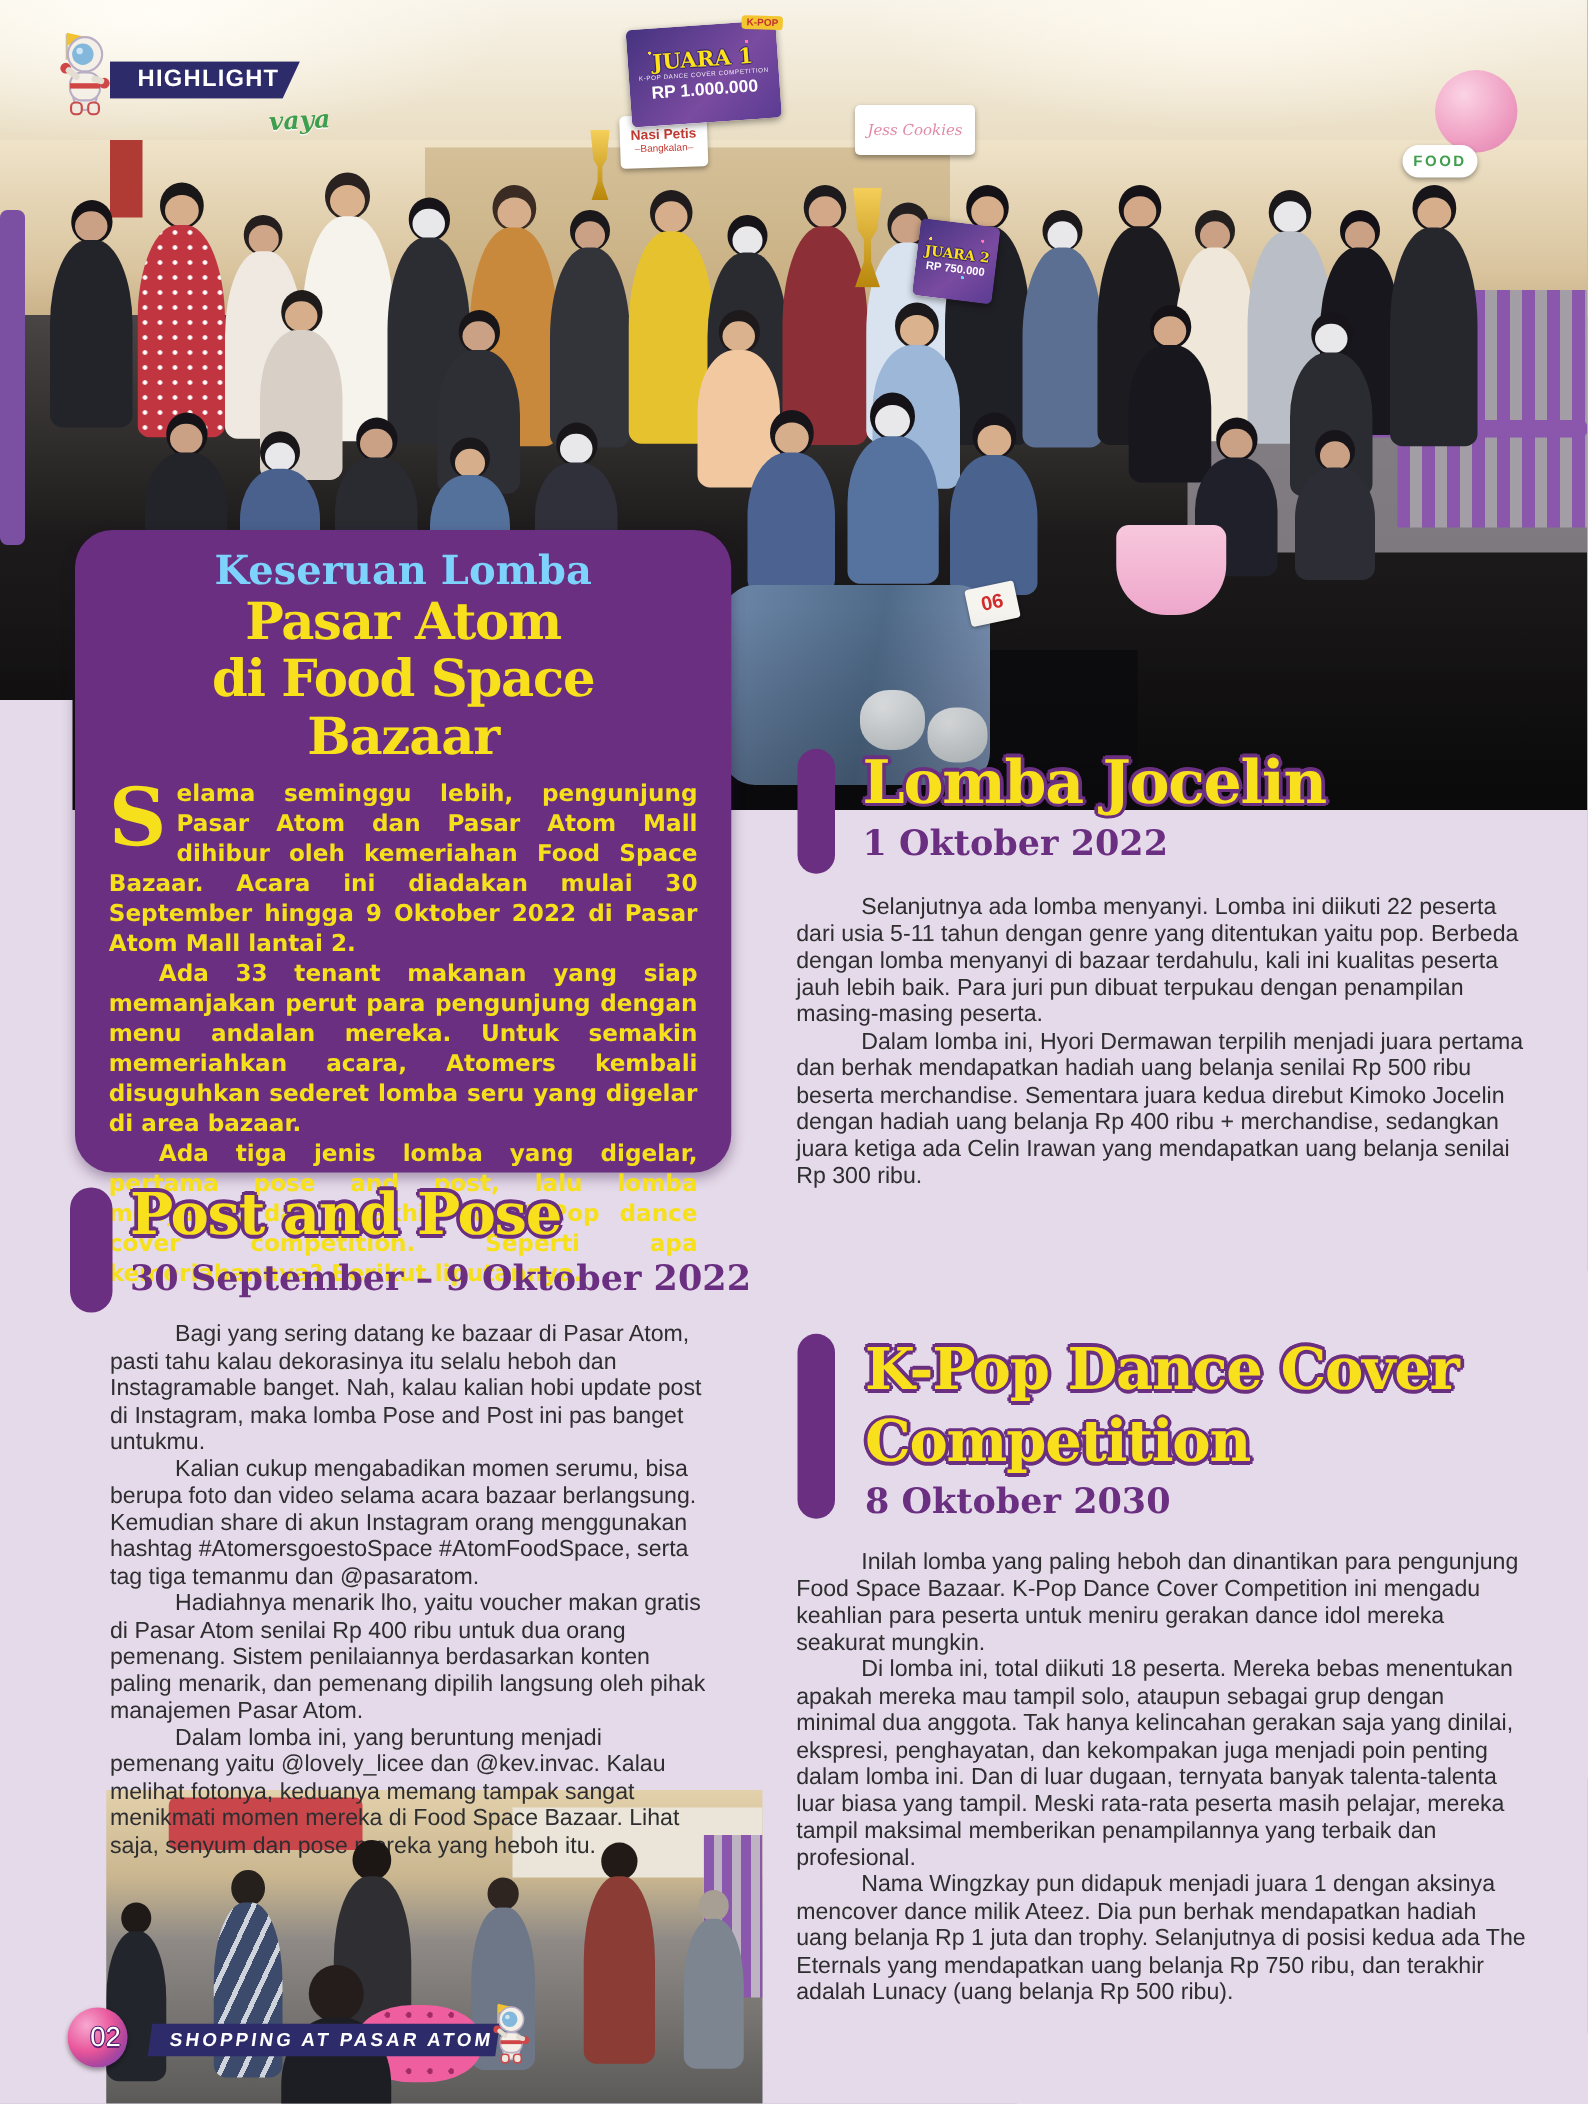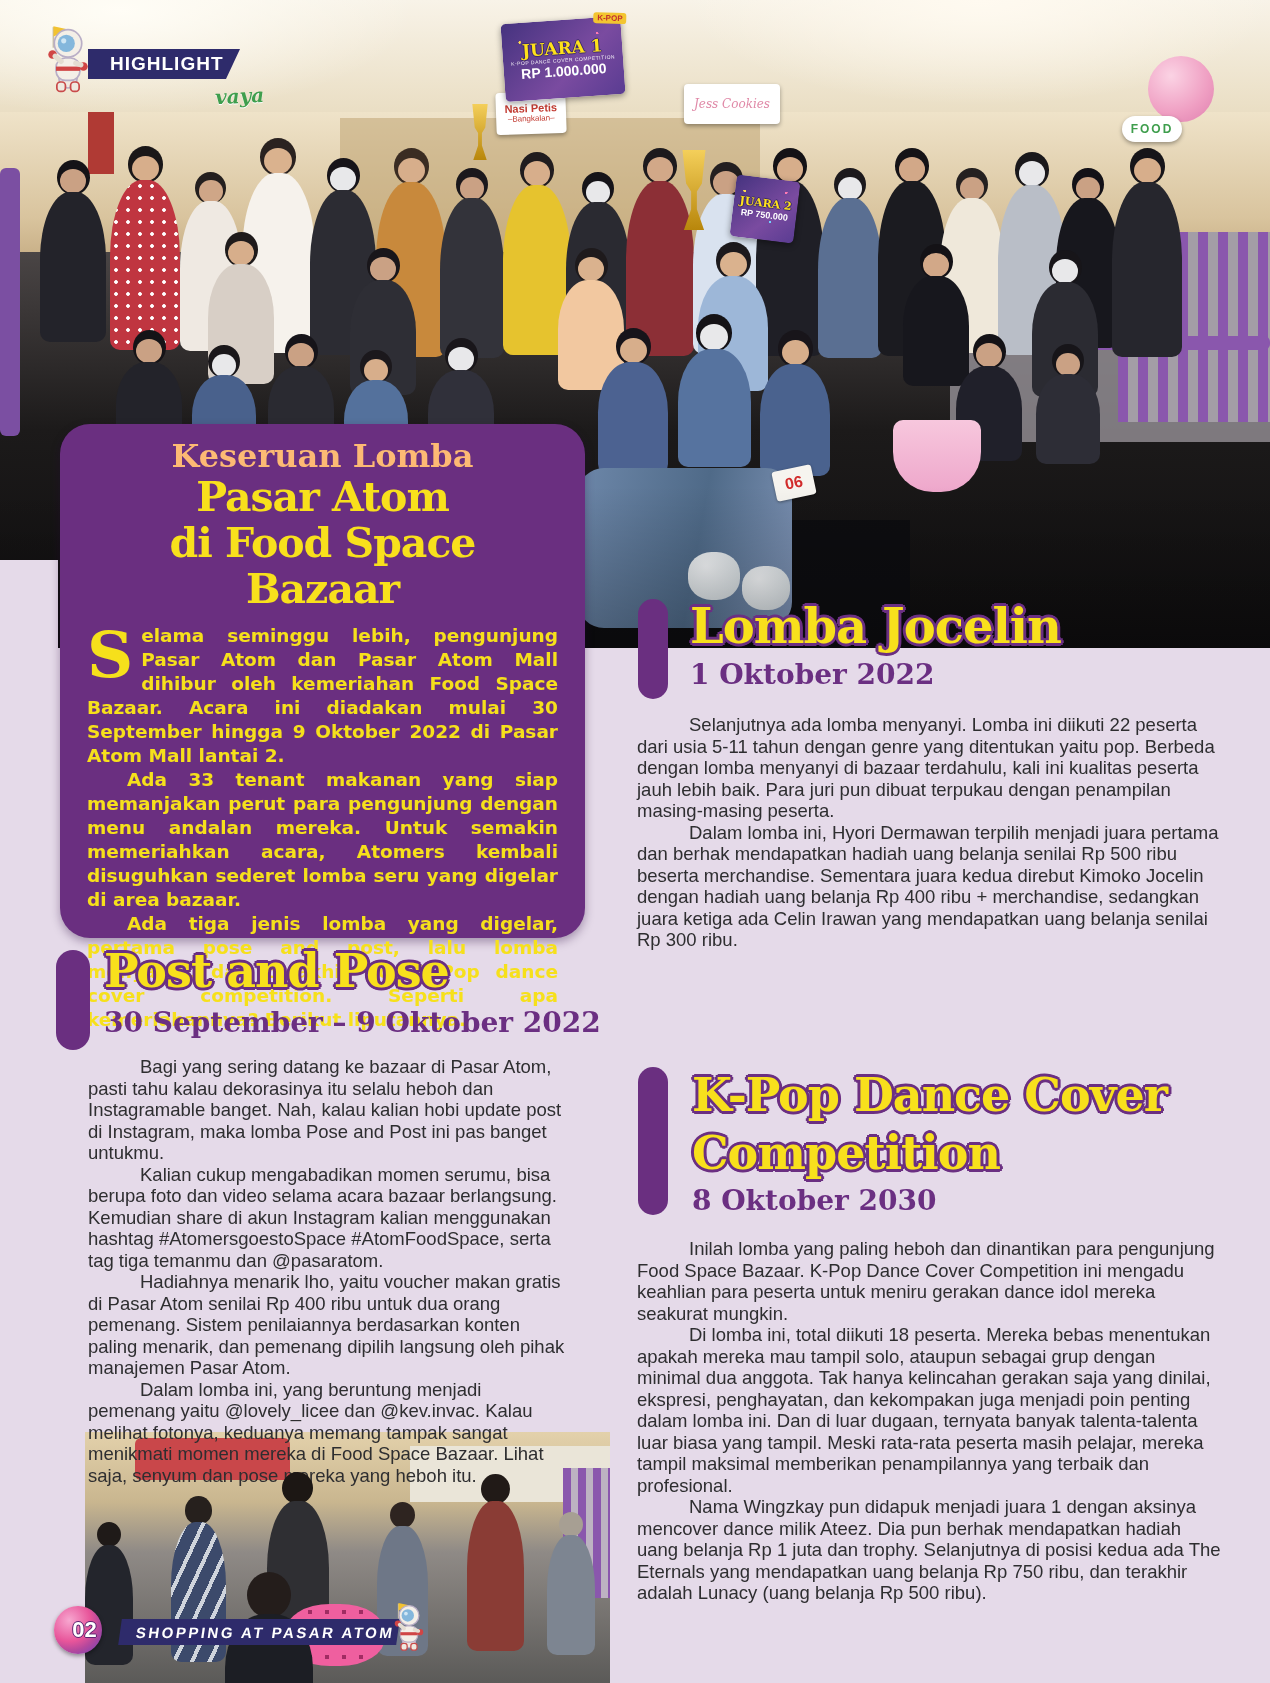--- a/index.html
+++ b/index.html
@@ -82,21 +82,21 @@
   
   .hl-banner{position:absolute;left:88px;top:49px;width:152px;height:30px;background:#2e2b6b;
              clip-path:polygon(0 0,100% 0,calc(100% - 14px) 100%,0 100%);
              color:#fff;font-weight:bold;font-size:19px;letter-spacing:1px;
              display:flex;align-items:center;padding-left:22px;z-index:30;}
   .astro{position:absolute;z-index:31;}
 
   
   #intro-box{position:absolute;left:60px;top:424px;width:525px;height:514px;background:#6a2f80;
              border-radius:30px;z-index:20;padding:14px 27px 0 27px;box-shadow:0 4px 10px rgba(40,10,60,.35);}
-  .intro-t1{font-family:"DejaVu Serif",serif;font-weight:bold;color:#fdba74;font-size:32px;text-align:center;line-height:36px;}
+  .intro-t1{font-family:"DejaVu Serif",serif;font-weight:bold;color:#7dd3fc;font-size:32px;text-align:center;line-height:36px;}
   .intro-t2{font-family:"DejaVu Serif",serif;font-weight:bold;color:#f8e01c;font-size:41px;text-align:center;line-height:46px;letter-spacing:-1px;}
   .intro-body{margin-top:12px;color:#f6e01b;font-family:"DejaVu Sans",sans-serif;font-weight:bold;
               font-size:18.5px;line-height:24px;text-align:justify;}
   .intro-body p{margin:0;text-indent:40px;}
   .intro-body p.first{text-indent:0;}
   .dropcap{float:left;font-size:64px;line-height:50px;margin:6px 8px 0 0;color:#f6e01b;
            font-family:"DejaVu Serif",serif;font-weight:bold;}
 
   
   .pill{position:absolute;background:#6a2f80;border-radius:18px;z-index:21;}
@@ -115,21 +115,21 @@
   .canopy{position:absolute;left:50px;top:6px;width:155px;height:42px;background:#c9474a;border-radius:6px;}
   .counter{position:absolute;left:325px;top:14px;width:200px;height:56px;background:#eae5d8;}
   .bfence{position:absolute;left:478px;top:36px;width:47px;height:130px;
           background:repeating-linear-gradient(90deg,#8a57ad 0 8px,#bdb3c2 8px 15px);}
   .leopard{position:absolute;left:200px;top:172px;width:100px;height:62px;border-radius:45%;z-index:8;
            background:radial-gradient(4px 4px at 8px 8px,#a12c63 55%,transparent 60%) 0 0/17px 15px,#ef5f9f;}
 
   
   .page-badge{position:absolute;left:54px;top:1606px;width:48px;height:48px;border-radius:50%;z-index:40;
     background:radial-gradient(circle at 32% 30%,#f7a7d0,#e8559a 45%,#b5489c 65%,#8e44ad 82%,#6a2f80);
-    display:flex;align-items:center;justify-content:center;color:#fff;font-weight:bold;font-size:22px;
+    display:flex;align-items:center;justify-content:center;color:#fff;font-weight:normal;font-size:22px;
     text-shadow:1px 0 #5b2470,-1px 0 #5b2470,0 1px #5b2470,0 -1px #5b2470;box-shadow:0 2px 4px rgba(0,0,0,.4);padding-left:13px;}
   .footer-banner{position:absolute;left:120px;top:1619px;width:278px;height:26px;background:#2e2b6b;
     transform:skewX(-8deg);z-index:39;display:flex;align-items:center;padding-left:16px;
     color:#fff;font-weight:bold;font-size:15px;letter-spacing:2.5px;white-space:nowrap;}
 </style>
 </head>
 <body>
 
 <svg width="0" height="0" style="position:absolute">
   <symbol id="astro" viewBox="0 0 60 84">
@@ -388,21 +388,21 @@
       <p>Ada 33 tenant makanan yang siap memanjakan perut para pengunjung dengan menu andalan mereka. Untuk semakin memeriahkan acara, Atomers kembali disuguhkan sederet lomba seru yang digelar di area bazaar.</p>
       <p>Ada tiga jenis lomba yang digelar, pertama pose and post, lalu lomba menyanyi, dan terakhir ada K-Pop dance cover competition. Seperti apa kemeriahannya? Berikut liputannya.</p>
     </div>
   </div>
 
   <div class="pill" style="left:56px;top:950px;width:34px;height:100px"></div>
   <div class="sec-head" style="left:104px;top:944px;font-size:46px">Post and Pose</div>
   <div class="sec-date" style="left:104px;top:1006px">30 September – 9 Oktober 2022</div>
   <div class="body-col" style="left:88px;top:1056px;width:484px">
       <p>Bagi yang sering datang ke bazaar di Pasar Atom, pasti tahu kalau dekorasinya itu selalu heboh dan Instagramable banget. Nah, kalau kalian hobi update post di Instagram, maka lomba Pose and Post ini pas banget untukmu.</p>
-      <p>Kalian cukup mengabadikan momen serumu, bisa berupa foto dan video selama acara bazaar berlangsung. Kemudian share di akun Instagram kalian menggunakan hashtag #AtomersgoestoSpace #AtomFoodSpace, serta tag tiga temanmu dan @pasaratom.</p>
+      <p>Kalian cukup mengabadikan momen serumu, bisa berupa foto dan video selama acara bazaar berlangsung. Kemudian share di akun Instagram orang menggunakan hashtag #AtomersgoestoSpace #AtomFoodSpace, serta tag tiga temanmu dan @pasaratom.</p>
       <p>Hadiahnya menarik lho, yaitu voucher makan gratis di Pasar Atom senilai Rp 400 ribu untuk dua orang pemenang. Sistem penilaiannya berdasarkan konten paling menarik, dan pemenang dipilih langsung oleh pihak manajemen Pasar Atom.</p>
       <p>Dalam lomba ini, yang beruntung menjadi pemenang yaitu @lovely_licee dan @kev.invac. Kalau melihat fotonya, keduanya memang tampak sangat menikmati momen mereka di Food Space Bazaar. Lihat saja, senyum dan pose mereka yang heboh itu.</p>
     </div>
 
   <div class="pill" style="left:638px;top:599px;width:30px;height:100px"></div>
   <div class="sec-head" style="left:690px;top:598px;font-size:48px">Lomba Jocelin</div>
   <div class="sec-date" style="left:690px;top:658px">1 Oktober 2022</div>
   <div class="body-col" style="left:637px;top:714px;width:585px">
       <p>Selanjutnya ada lomba menyanyi. Lomba ini diikuti 22 peserta dari usia 5-11 tahun dengan genre yang ditentukan yaitu pop. Berbeda dengan lomba menyanyi di bazaar terdahulu, kali ini kualitas peserta jauh lebih baik. Para juri pun dibuat terpukau dengan penampilan masing-masing peserta.</p>
       <p>Dalam lomba ini, Hyori Dermawan terpilih menjadi juara pertama dan berhak mendapatkan hadiah uang belanja senilai Rp 500 ribu beserta merchandise. Sementara juara kedua direbut Kimoko Jocelin dengan hadiah uang belanja Rp 400 ribu + merchandise, sedangkan juara ketiga ada Celin Irawan yang mendapatkan uang belanja senilai Rp 300 ribu.</p>

